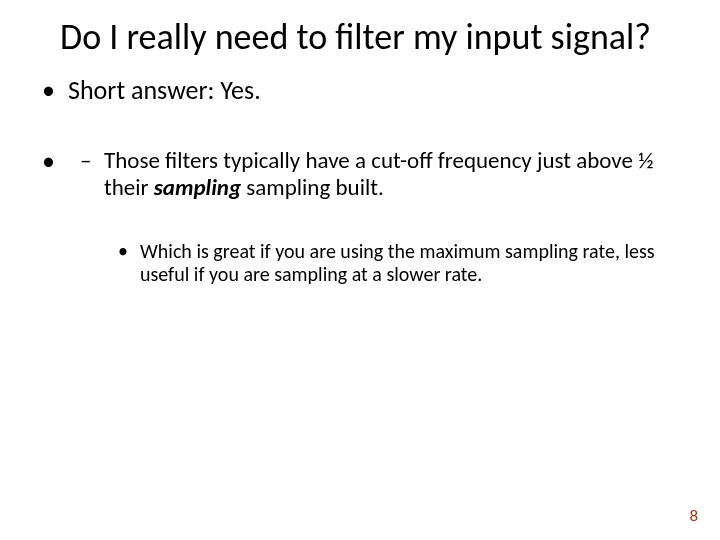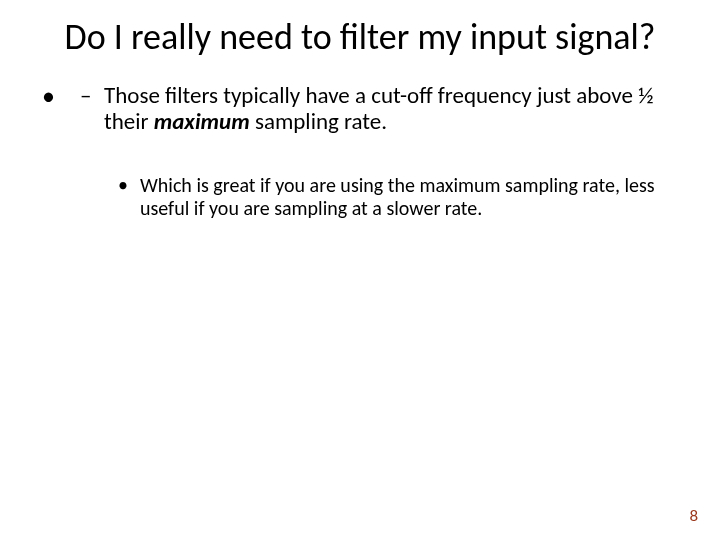--- a/index.html
+++ b/index.html
@@ -12,21 +12,20 @@
     color: #000;
     overflow: hidden;
   }
   .slide {
     position: relative;
     width: 720px;
     height: 540px;
     box-sizing: border-box;
   }
   .title {
-    text-align: center;
     font-size: 36px;
     line-height: 1.1;
     padding: 18px 60px 10px 60px;
     font-weight: 400;
   }
   .body {
     padding: 8px 30px 0 30px;
     font-size: 26px;
     line-height: 1.15;
   }
@@ -95,23 +94,26 @@
 </head>
 <body>
 
 <div class="slide">
 
   <div class="title">Do I really need to filter my input signal?</div>
 
   <div class="body">
     <ul class="lvl1">
       <li>
+        <span>Short answer: Yes.</span>
+      </li>
+      <li>
         <ul class="lvl2">
           <li>
-            <span>Those filters typically have a cut-off frequency just above ½ their </span><span class="bolditalic">maximum</span><span> sampling rate.</span>
+            <span>Those filters typically have a cut-off frequency just above ½ their </span><span class="bolditalic">sampling</span><span> sampling built.</span>
             <ul class="lvl3">
               <li>
                 <span>Which is great if you are using the maximum sampling rate, less useful if you are sampling at a slower rate.</span>
               </li>
             </ul>
           </li>
         </ul>
       </li>
     </ul>
   </div>

